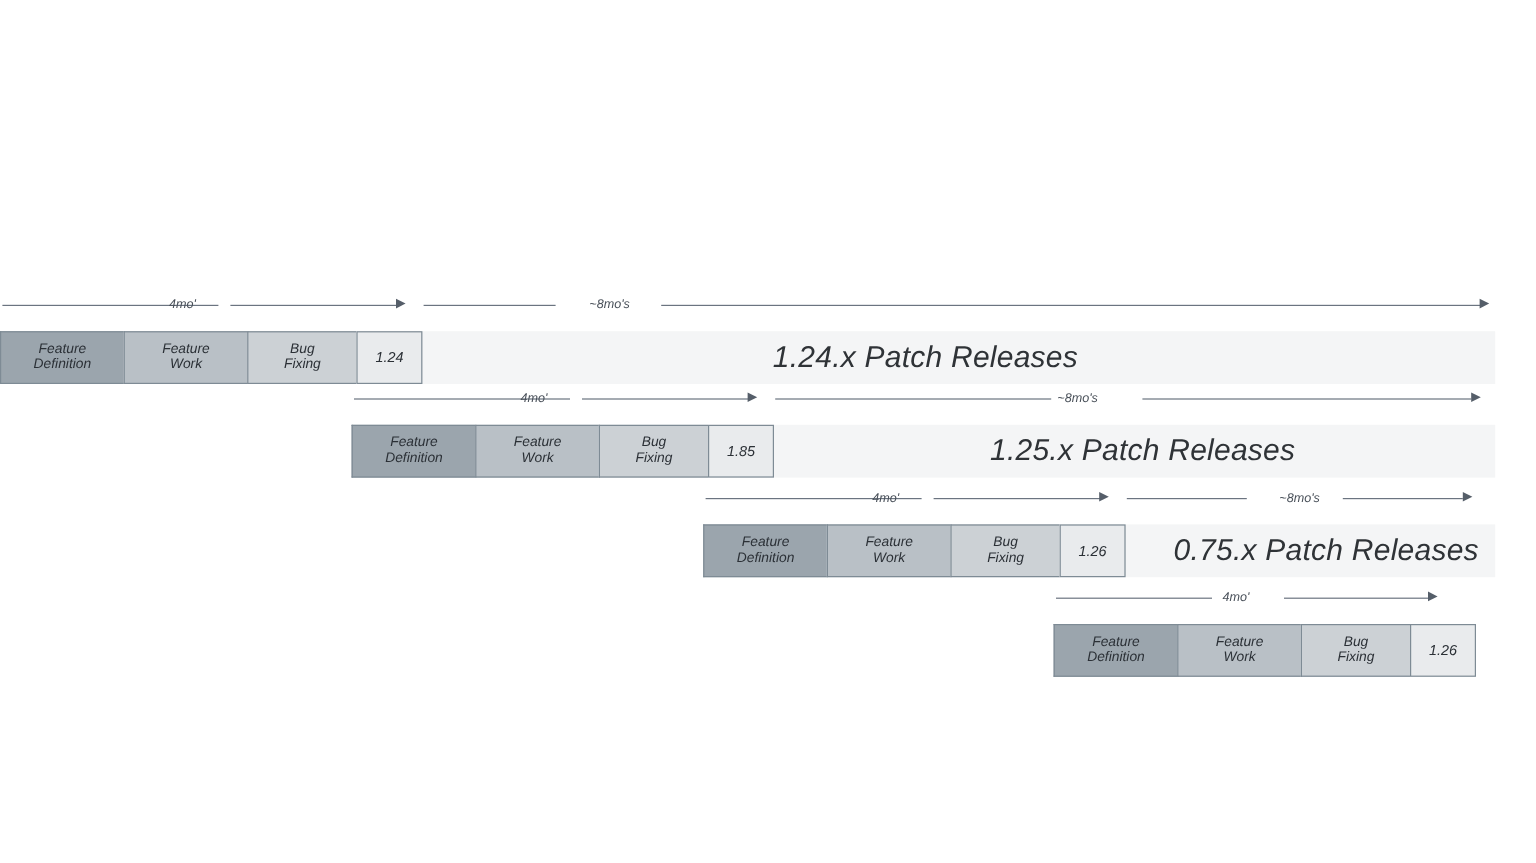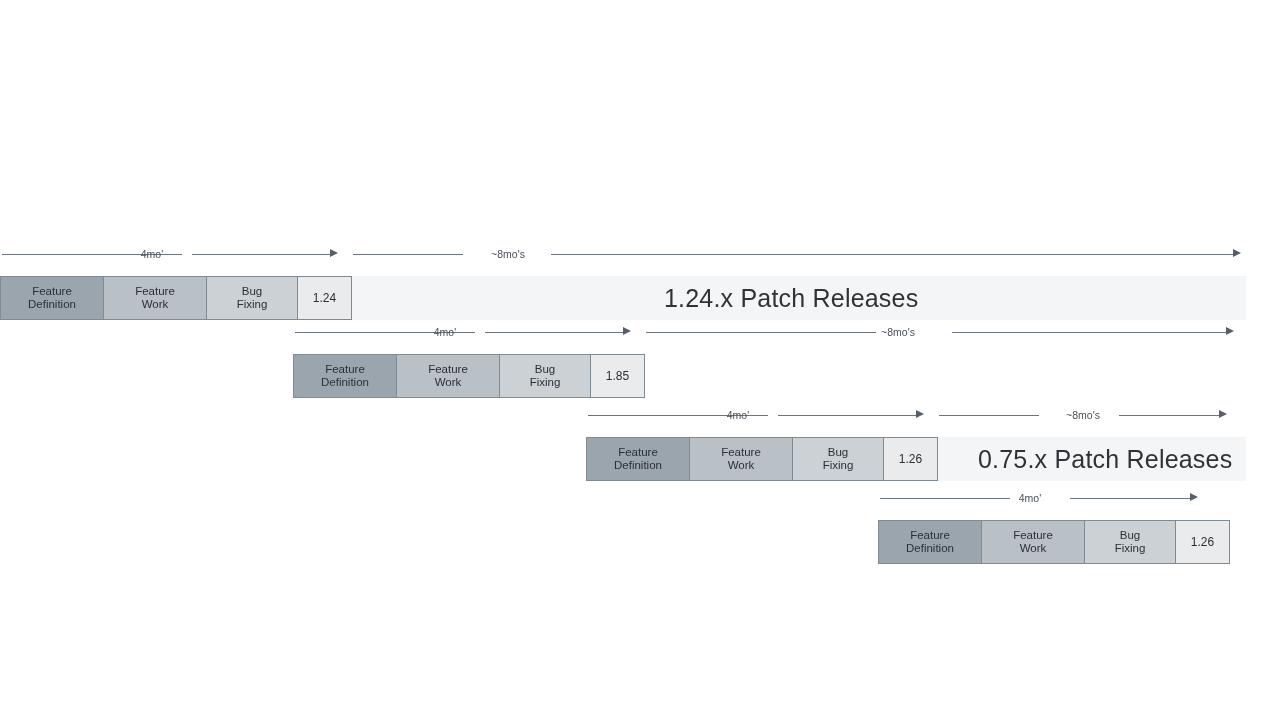--- a/index.html
+++ b/index.html
@@ -14,20 +14,21 @@
     overflow: hidden;
     font-family: "Liberation Sans", sans-serif;
     color: #3a3f44;
   }
 
   #canvas {
     position: absolute;
     left: 0; top: 0;
     width: 1092px;
     height: 719px;
+    font-style: italic;
   }
 
   
   .release-row {
     position: absolute;
     height: 64px;
   }
 
   
   .patch-bar {
@@ -117,21 +118,21 @@
     </div>
 
     <div class="measure" style="left:353px; top:0px; width:890px;">
       <div class="mline" style="left:0px; width:110px;"></div>
       <div class="mlabel" style="left:155px;">~8mo's</div>
       <div class="mline" style="left:198px; width:684px;"></div>
       <div class="mhead" style="left:880px;"></div>
     </div>
 
     <div class="patch-bar" style="left:0px; top:31px; width:1246px;">
-      <div class="patch-bar-label" style="left:664px;">1.24.x Patch Releases</div>
+      <div class="patch-bar-label" style="left:644px;">1.24.x Patch Releases</div>
     </div>
 
     <div class="phases" style="left:0px; top:31px;">
       <div class="phase p-def" style="width:103px;">Feature
 Definition</div>
       <div class="phase p-work" style="width:103px;">Feature
 Work</div>
       <div class="phase p-bug" style="width:91px;">Bug
 Fixing</div>
       <div class="phase p-ver" style="width:55px;">1.24</div>
@@ -147,20 +148,23 @@
       <div class="mhead" style="left:330px;"></div>
     </div>
 
     <div class="measure" style="left:646px; top:0px; width:598px;">
       <div class="mline" style="left:0px; width:230px;"></div>
       <div class="mlabel" style="left:252px;">~8mo's</div>
       <div class="mline" style="left:306px; width:274px;"></div>
       <div class="mhead" style="left:580px;"></div>
     </div>
 
+    <div class="patch-bar" style="left:293px; top:31px; width:953px;">
+      <div class="patch-bar-label" style="left:532px;">1.25.x Patch Releases</div>
+    </div>
 
     <div class="phases" style="left:293px; top:31px;">
       <div class="phase p-def" style="width:103px;">Feature
 Definition</div>
       <div class="phase p-work" style="width:103px;">Feature
 Work</div>
       <div class="phase p-bug" style="width:91px;">Bug
 Fixing</div>
       <div class="phase p-ver" style="width:55px;">1.85</div>
     </div>

